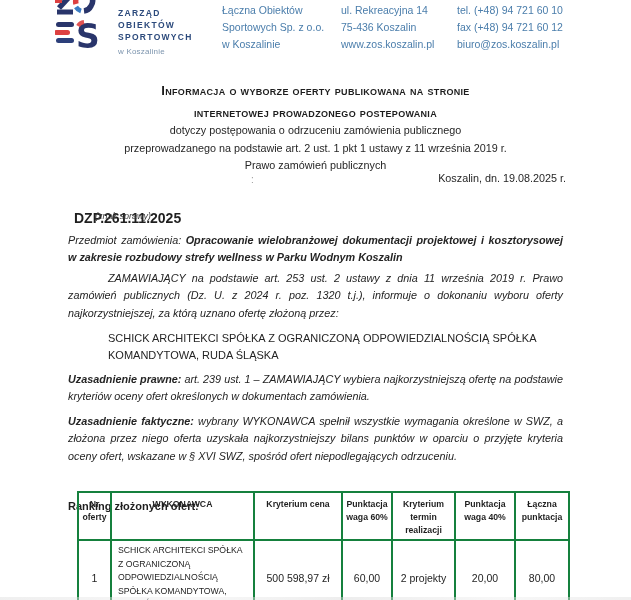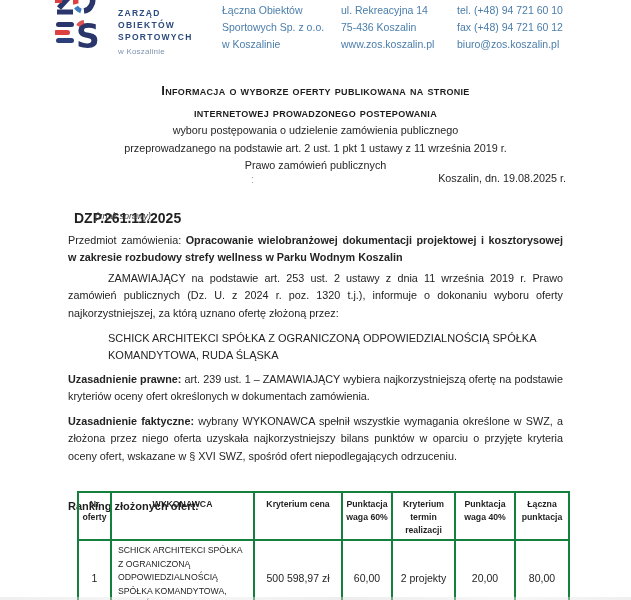--- a/index.html
+++ b/index.html
@@ -20,21 +20,21 @@
     font-weight:bold;font-size:13px;line-height:22px;color:#1d1d1d;
     font-variant:small-caps;letter-spacing:0.3px;}
   .subject-note{position:absolute;left:0;top:122px;width:631px;text-align:center;
     font-size:10.8px;line-height:17.5px;color:#262626;}
   .date-line{position:absolute;right:65px;top:172px;font-size:10.8px;color:#262626;}
   .artifact{position:absolute;left:251px;top:174px;font-size:10px;color:#9b9b9b;}
   .case-no{position:absolute;left:74px;top:194px;font-size:14px;font-weight:bold;color:#1f1f1f;margin-top:16px;}
   .case-label{position:absolute;left:95px;top:211px;font-size:9px;font-style:italic;color:#3a3a3a;}
   
   .body-block{position:absolute;left:68px;width:495px;font-size:10.8px;
-    line-height:17.3px;color:#242424;text-align:justify;margin:0;}
+    line-height:17.3px;color:#242424;text-align:justify;margin:0;font-style:italic;}
   .p-przedmiot{top:232px;}
   .p-zamawiajacy{top:270px;text-indent:40px;}
   .winner{position:absolute;left:108px;top:330px;width:455px;font-size:11px;
     line-height:17.3px;color:#242424;white-space:pre-line;}
   .p-prawne{top:371px;}
   .p-faktyczne{top:413px;}
   .ranking-label{position:absolute;left:68px;top:468px;font-size:11px;font-weight:bold;color:#1f1f1f;margin-top:32px;}
   
   table.ranking{position:absolute;left:77px;top:491px;width:491px;
     border-collapse:collapse;table-layout:fixed;}
@@ -97,21 +97,21 @@
       <div>biuro@zos.koszalin.pl</div>
     </div>
   </div>
 
   <div class="doc-title">
     <div>Informacja o wyborze oferty publikowana na stronie</div>
     <div>internetowej prowadzonego postepowania</div>
   </div>
 
   <div class="subject-note">
-    <div>wyboru postępowania o udzielenie zamówienia publicznego</div>
+    <div>dotyczy postępowania o odrzuceniu zamówienia publicznego</div>
     <div>przeprowadzanego na podstawie art. 2 ust. 1 pkt 1 ustawy z 11 września 2019 r.</div>
     <div>Prawo zamówień publicznych</div>
   </div>
 
   <div class="date-line">Koszalin, dn. 19.08.2025 r.</div>
   <div class="artifact">:</div>
   <div class="case-no">DZP.261.11.2025</div>
   <div class="case-label">(znak sprawy)</div>
 
   <p class="body-block p-przedmiot"><span>Przedmiot zamówienia: </span><b>Opracowanie wielobranżowej dokumentacji projektowej i kosztorysowej w zakresie rozbudowy strefy wellness w Parku Wodnym Koszalin</b></p>

